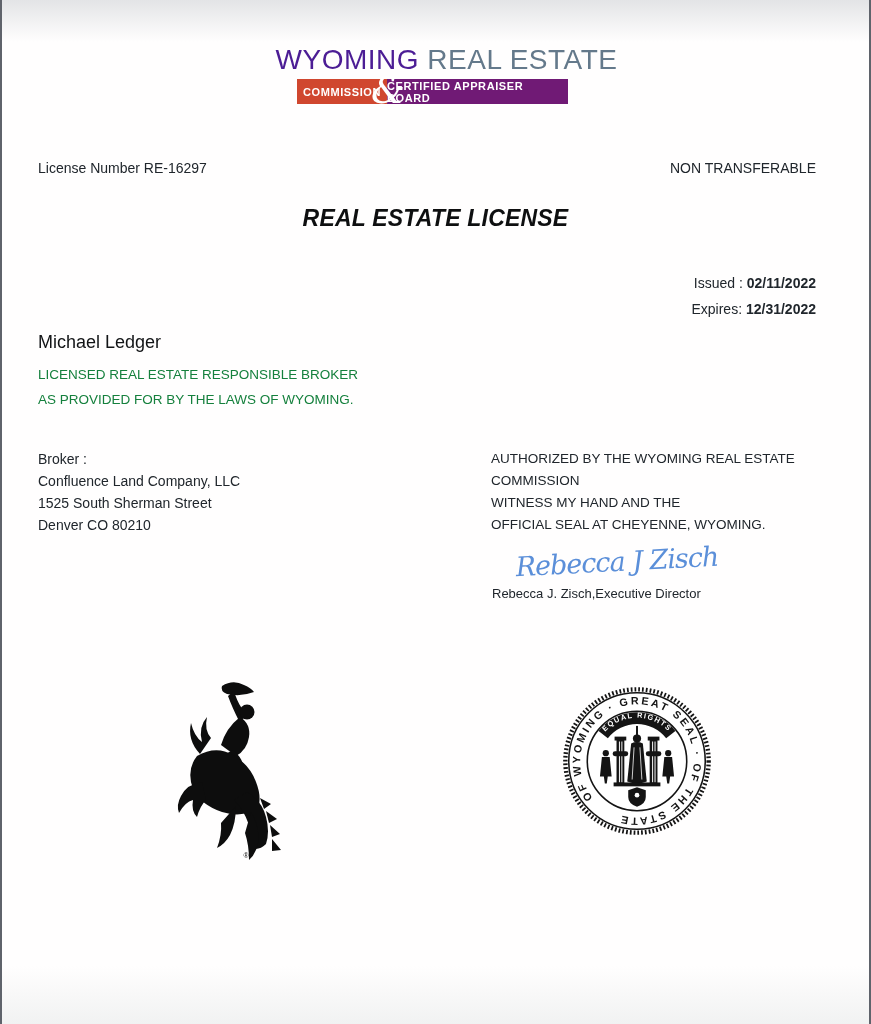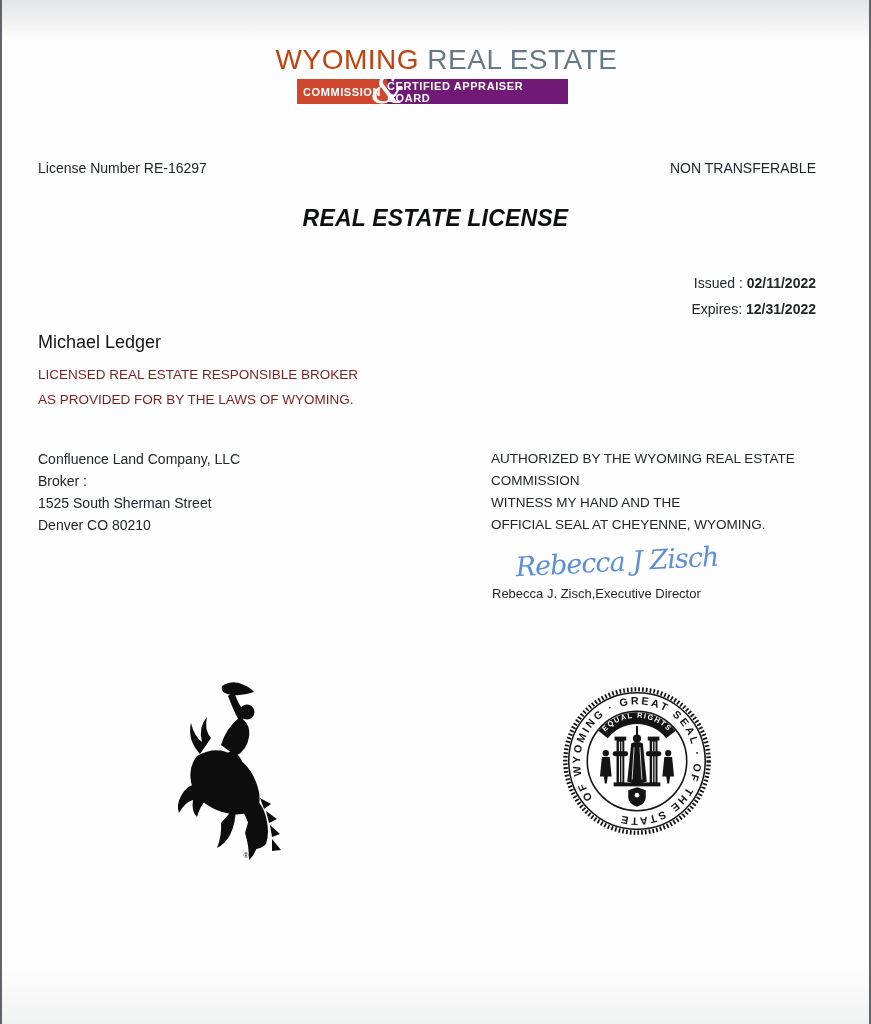--- a/index.html
+++ b/index.html
@@ -13,21 +13,21 @@
   .edge-right { position:absolute; right:0; top:0; width:2px; height:100%; background:#5f636b; }
   .fade-top    { position:absolute; left:2px; right:2px; top:0; height:42px;
                  background:linear-gradient(#e3e4e6, rgba(255,255,255,0)); }
   .fade-bottom { position:absolute; left:2px; right:2px; bottom:0; height:58px;
                  background:linear-gradient(rgba(255,255,255,0), #f1f2f2); }
 
   
   .logo-wordmark { position:absolute; top:44px; left:0; width:100%;
                    text-align:center; font-size:28px; letter-spacing:0.5px;
                    color:#64798b; white-space:nowrap; }
-  .logo-wordmark .wy { color:#c2410c;margin-left:22px; }
+  .logo-wordmark .wy { color:#4c1d95;margin-left:22px; }
   .logo-bar { position:absolute; top:79px; left:297px; width:271px; height:25px; display:flex; }
   .logo-bar .seg { display:flex; align-items:center; justify-content:center;
                    color:#fff; font-size:11px; font-weight:bold; letter-spacing:0.6px; }
   .logo-bar .seg-orange { width:90px; background:#d0472f; }
   .logo-bar .seg-blue   { flex:1; background:#701a75; }
   .logo-amp { position:absolute; left:74px; top:-11px; width:34px; text-align:center;
               font-family:"DejaVu Serif", serif; font-style:italic;
               font-size:38px; color:#ffffff; pointer-events:none; }
 
   
@@ -38,21 +38,21 @@
   .doc-title { position:absolute; top:205px; left:0; width:100%; text-align:center;
                font-size:23px; font-weight:bold; color:#0e0f10; letter-spacing:0.2px;font-style:italic; }
 
   
   .dates { position:absolute; right:55px; top:270px; text-align:right;
            font-size:14px; line-height:26px; color:#20262c;margin-left:16px; }
   .dates b { font-weight:bold; }
 
   
   .licensee-name  { position:absolute; left:38px; top:332px; font-size:18px; font-weight:normal; color:#121416; }
-  .licensee-lines { position:absolute; left:38px; top:362px; font-size:13.5px; line-height:25px; color:#7f1d1d; }
+  .licensee-lines { position:absolute; left:38px; top:362px; font-size:13.5px; line-height:25px; color:#15803d; }
 
   
   .broker { position:absolute; left:38px; top:448px; font-size:14px; line-height:22px; color:#20262c; }
   .auth   { position:absolute; left:491px; top:448px; font-size:13.5px; line-height:22px; color:#20262c; }
 
   
   .sig-script { position:absolute; left:492px; top:546px; width:250px; text-align:center;
                 font-family:"DejaVu Serif", serif; font-style:italic;
                 font-size:27px; letter-spacing:-1px; color:#5b8fd9;
                 transform:rotate(-3deg); }
@@ -91,22 +91,22 @@
     <div><span>Expires:</span> <b>12/31/2022</b></div>
   </div>
 
   <div class="licensee-name">Michael Ledger</div>
   <div class="licensee-lines">
     <div>LICENSED REAL ESTATE RESPONSIBLE BROKER</div>
     <div>AS PROVIDED FOR BY THE LAWS OF WYOMING.</div>
   </div>
 
   <div class="broker">
+    <div>Broker :</div>
     <div>Confluence Land Company, LLC</div>
-    <div>Broker :</div>
     <div>1525 South Sherman Street</div>
     <div>Denver CO 80210</div>
   </div>
 
   <div class="auth">
     <div>AUTHORIZED BY THE WYOMING REAL ESTATE</div>
     <div>COMMISSION</div>
     <div>WITNESS MY HAND AND THE</div>
     <div>OFFICIAL SEAL AT CHEYENNE, WYOMING.</div>
   </div>

